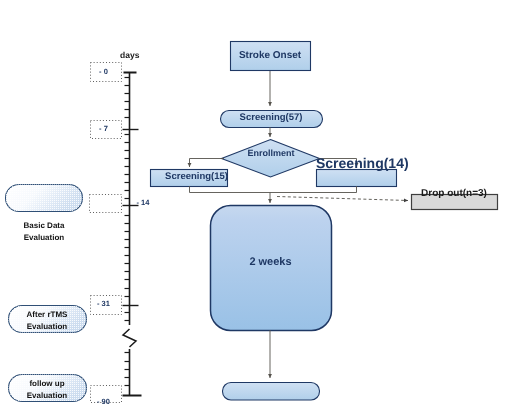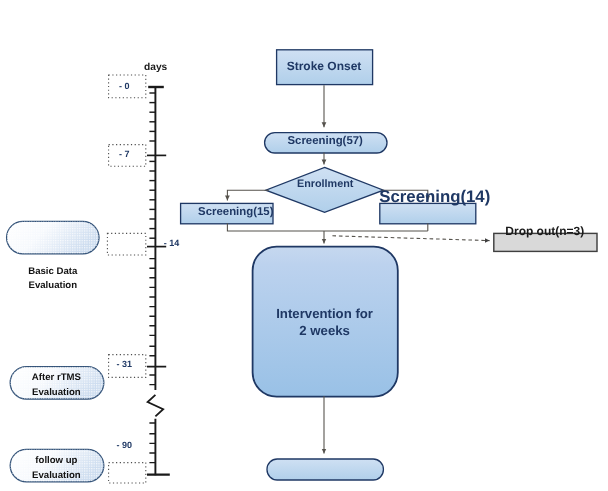--- a/index.html
+++ b/index.html
@@ -134,36 +134,35 @@
 
 <div class="lbl" style="left:230px;top:50px;width:80px;font-size:10px;">Stroke Onset</div>
 <div class="lbl" style="left:220px;top:113px;width:102px;font-size:9.5px;">Screening(57)</div>
 <div class="lbl" style="left:222px;top:148px;width:98px;font-size:9px;line-height:1.25;">
   <div>Enrollment</div>
 </div>
 <div class="lbl" style="left:150px;top:172px;width:93px;font-size:9.5px;">Screening(15)</div>
 <div class="lbl" style="left:316px;top:156px;width:80px;font-size:14px;">Screening(14)</div>
 <div class="lbl" style="left:411px;top:188px;width:86px;font-size:10px;color:#1a1a1a;">Drop out(n=3)</div>
 <div class="lbl" style="left:210px;top:255px;width:121px;font-size:11px;line-height:14px;">
-  <div>Intervention for</div>
   <div>2 weeks</div>
 </div>
 
 <div class="lbl" style="left:5px;top:188px;width:78px;font-size:8px;color:#111;line-height:11.5px;margin-top:32px;">
   <div>Basic Data</div>
   <div>Evaluation</div>
 </div>
 <div class="lbl" style="left:8px;top:309px;width:78px;font-size:8px;color:#111;line-height:11.5px;">
   <div>After rTMS</div>
   <div>Evaluation</div>
 </div>
 <div class="lbl" style="left:8px;top:378px;width:78px;font-size:8px;color:#111;line-height:11.5px;">
   <div>follow up</div>
   <div>Evaluation</div>
 </div>
 
 <div class="lbl tl" style="left:90px;top:68px;width:27px;font-size:7.5px;">- 0</div>
 <div class="lbl tl" style="left:90px;top:125px;width:27px;font-size:7.5px;">- 7</div>
 <div class="lbl tl" style="left:89px;top:199px;width:28px;font-size:7.5px;margin-left:40px;">- 14</div>
 <div class="lbl tl" style="left:90px;top:300px;width:27px;font-size:7.5px;">- 31</div>
-<div class="lbl tl" style="left:90px;top:367px;width:27px;font-size:7.5px;">- 90</div>
+<div class="lbl tl" style="left:90px;top:398px;width:27px;font-size:7.5px;">- 90</div>
 <div class="lbl" style="left:120px;top:51px;width:28px;font-size:8.5px;color:#1a1a1a;text-align:left;">days</div>
 </div>
 
 </body></html>

